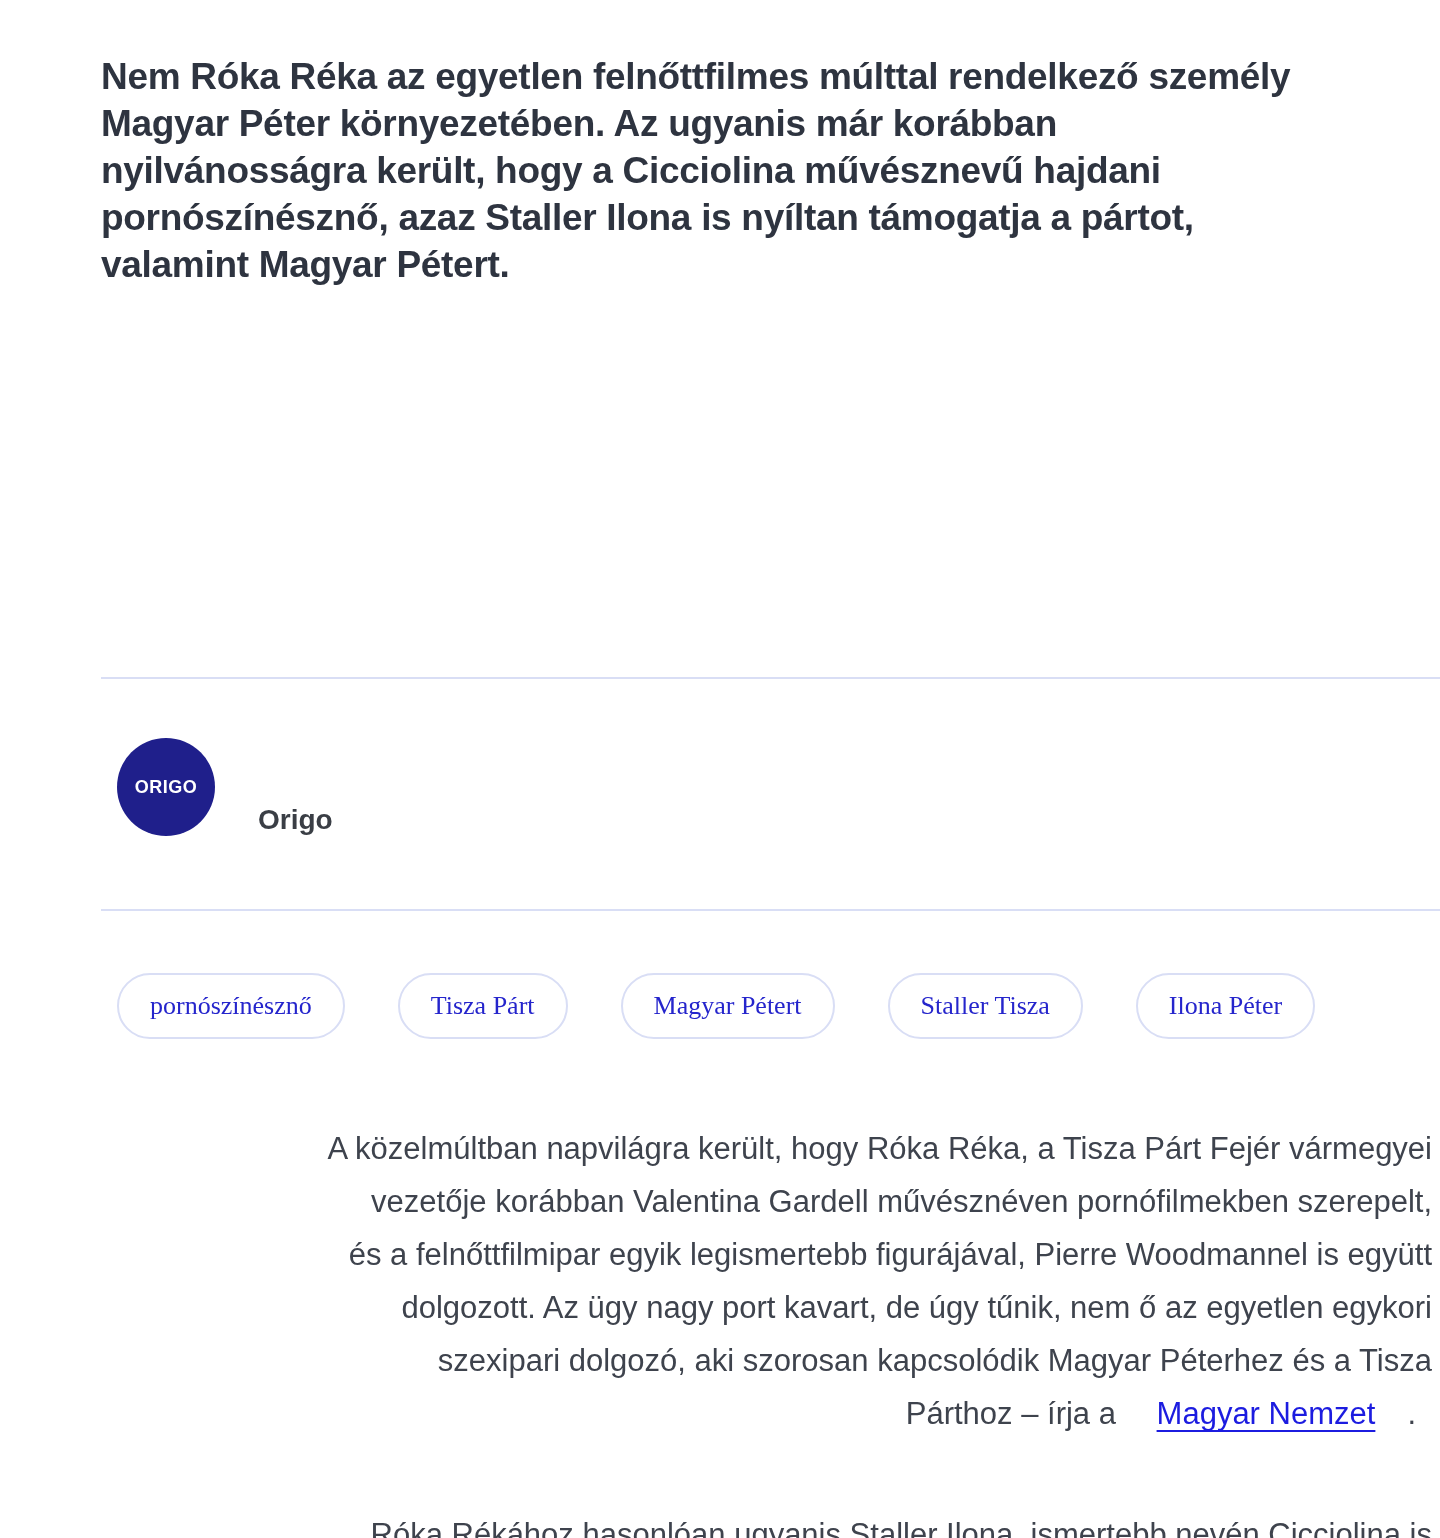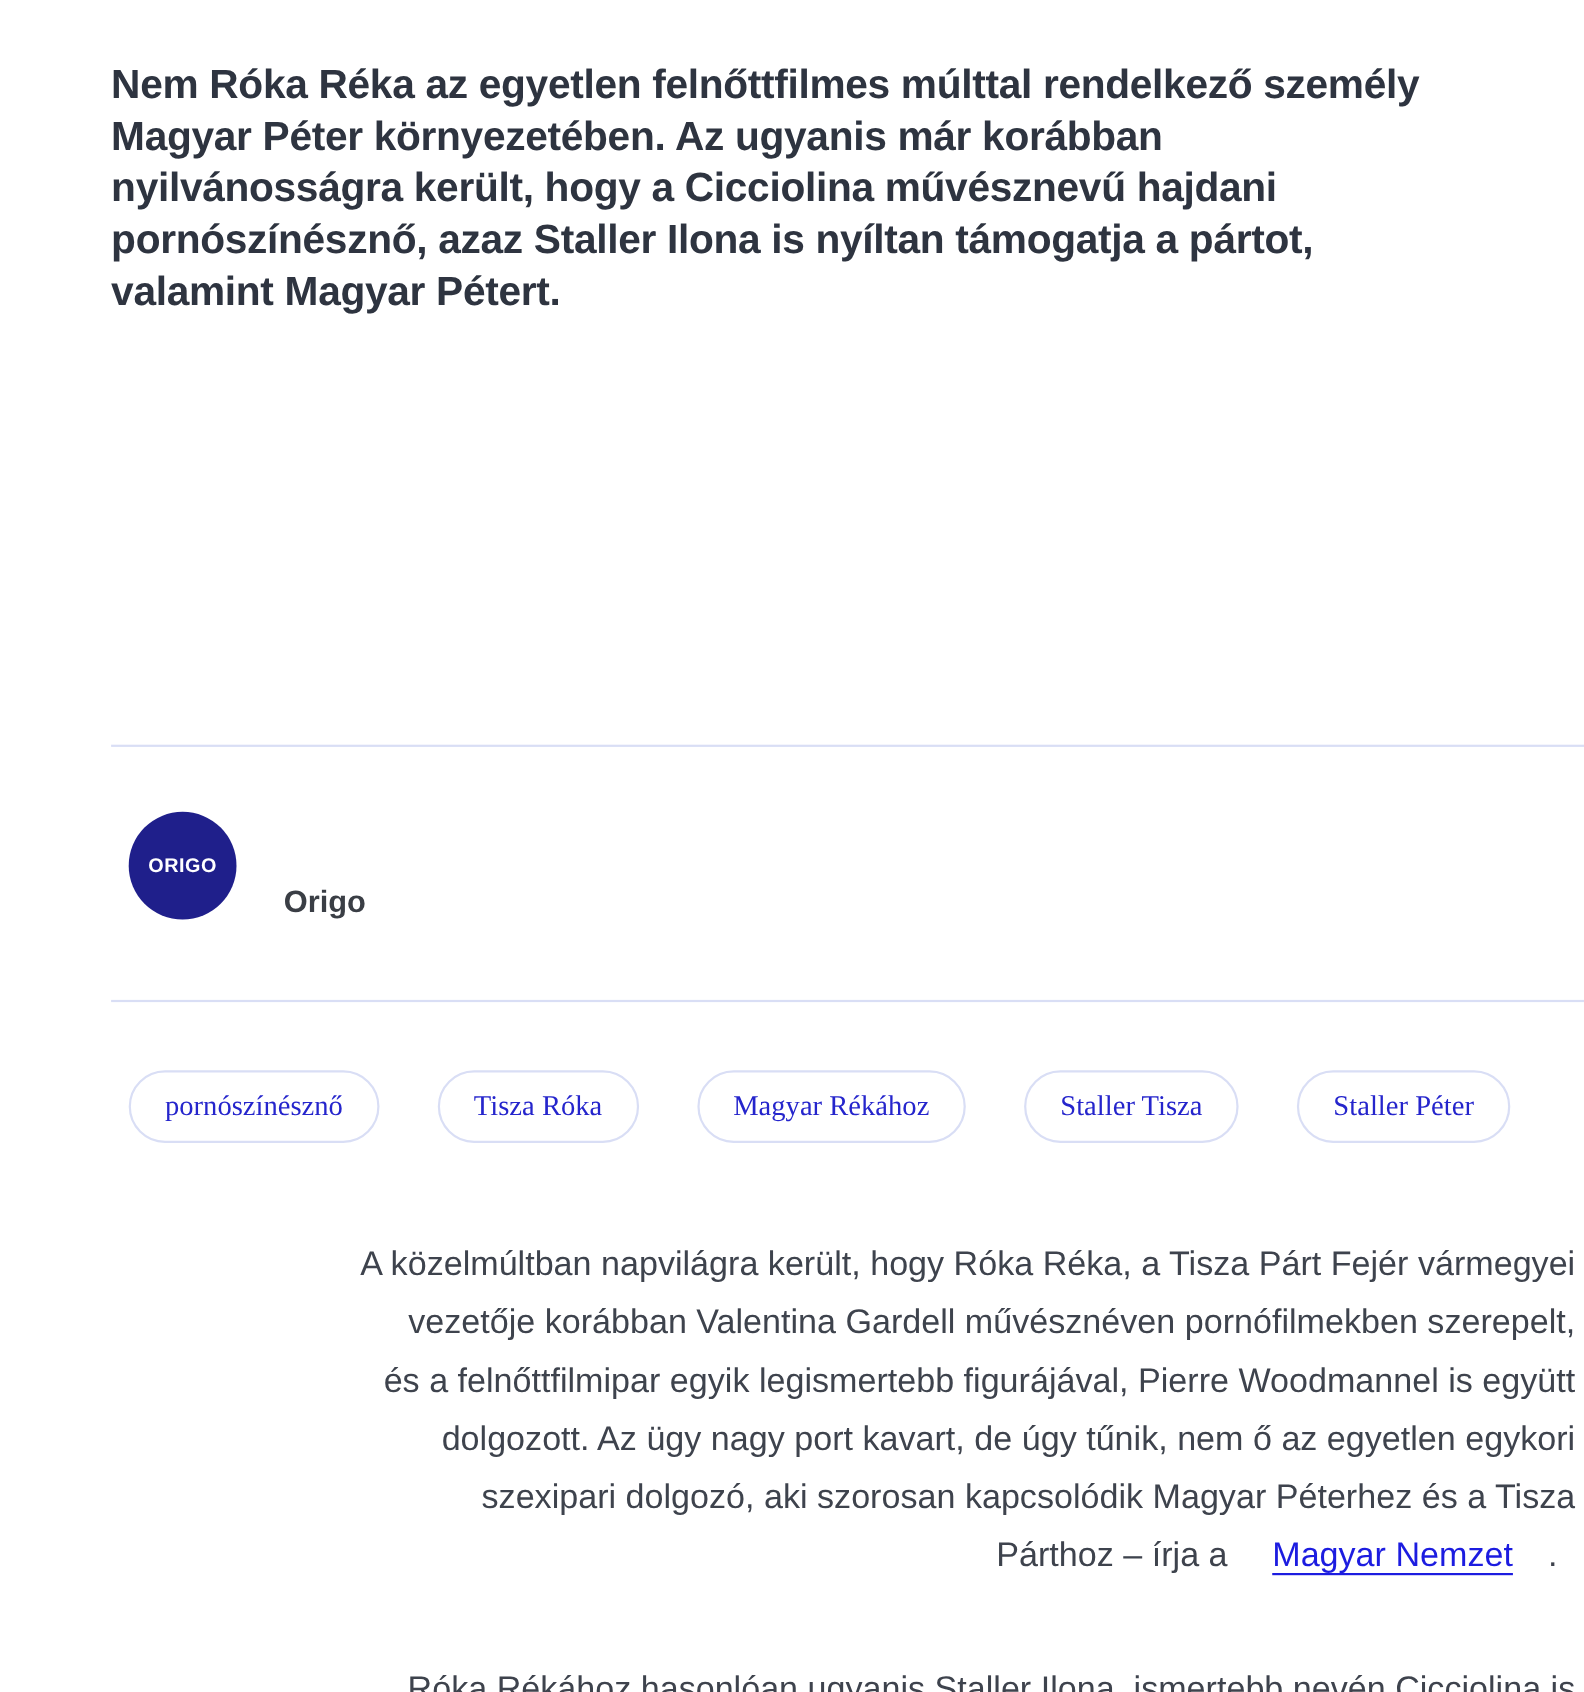--- a/index.html
+++ b/index.html
@@ -131,24 +131,24 @@
     <span class="logo-circle">
       <span>ORIGO</span>
     </span>
     <span class="source-name">Origo</span>
   </div>
 
   <hr class="divider">
 
   <div class="tags">
     <span class="tag-pill">pornószínésznő</span>
-    <span class="tag-pill">Tisza Róka</span>
-    <span class="tag-pill">Magyar Rékához</span>
+    <span class="tag-pill">Tisza Párt</span>
+    <span class="tag-pill">Magyar Pétert</span>
     <span class="tag-pill">Staller Tisza</span>
-    <span class="tag-pill">Staller Péter</span>
+    <span class="tag-pill">Ilona Péter</span>
   </div>
 
   <p class="body-text para-1"><span>A közelmúltban napvilágra került, hogy Róka Réka, a Tisza Párt Fejér vármegyei
 vezetője korábban Valentina Gardell művésznéven pornófilmekben szerepelt,
 és a felnőttfilmipar egyik legismertebb figurájával, Pierre Woodmannel is együtt
 dolgozott. Az ügy nagy port kavart, de úgy tűnik, nem ő az egyetlen egykori
 szexipari dolgozó, aki szorosan kapcsolódik Magyar Péterhez és a Tisza
 Párthoz – írja a </span><a class="inline-link">Magyar Nemzet</a><span>.</span></p>
 
   <p class="body-text para-2">Róka Rékához hasonlóan ugyanis Staller Ilona, ismertebb nevén Cicciolina is

